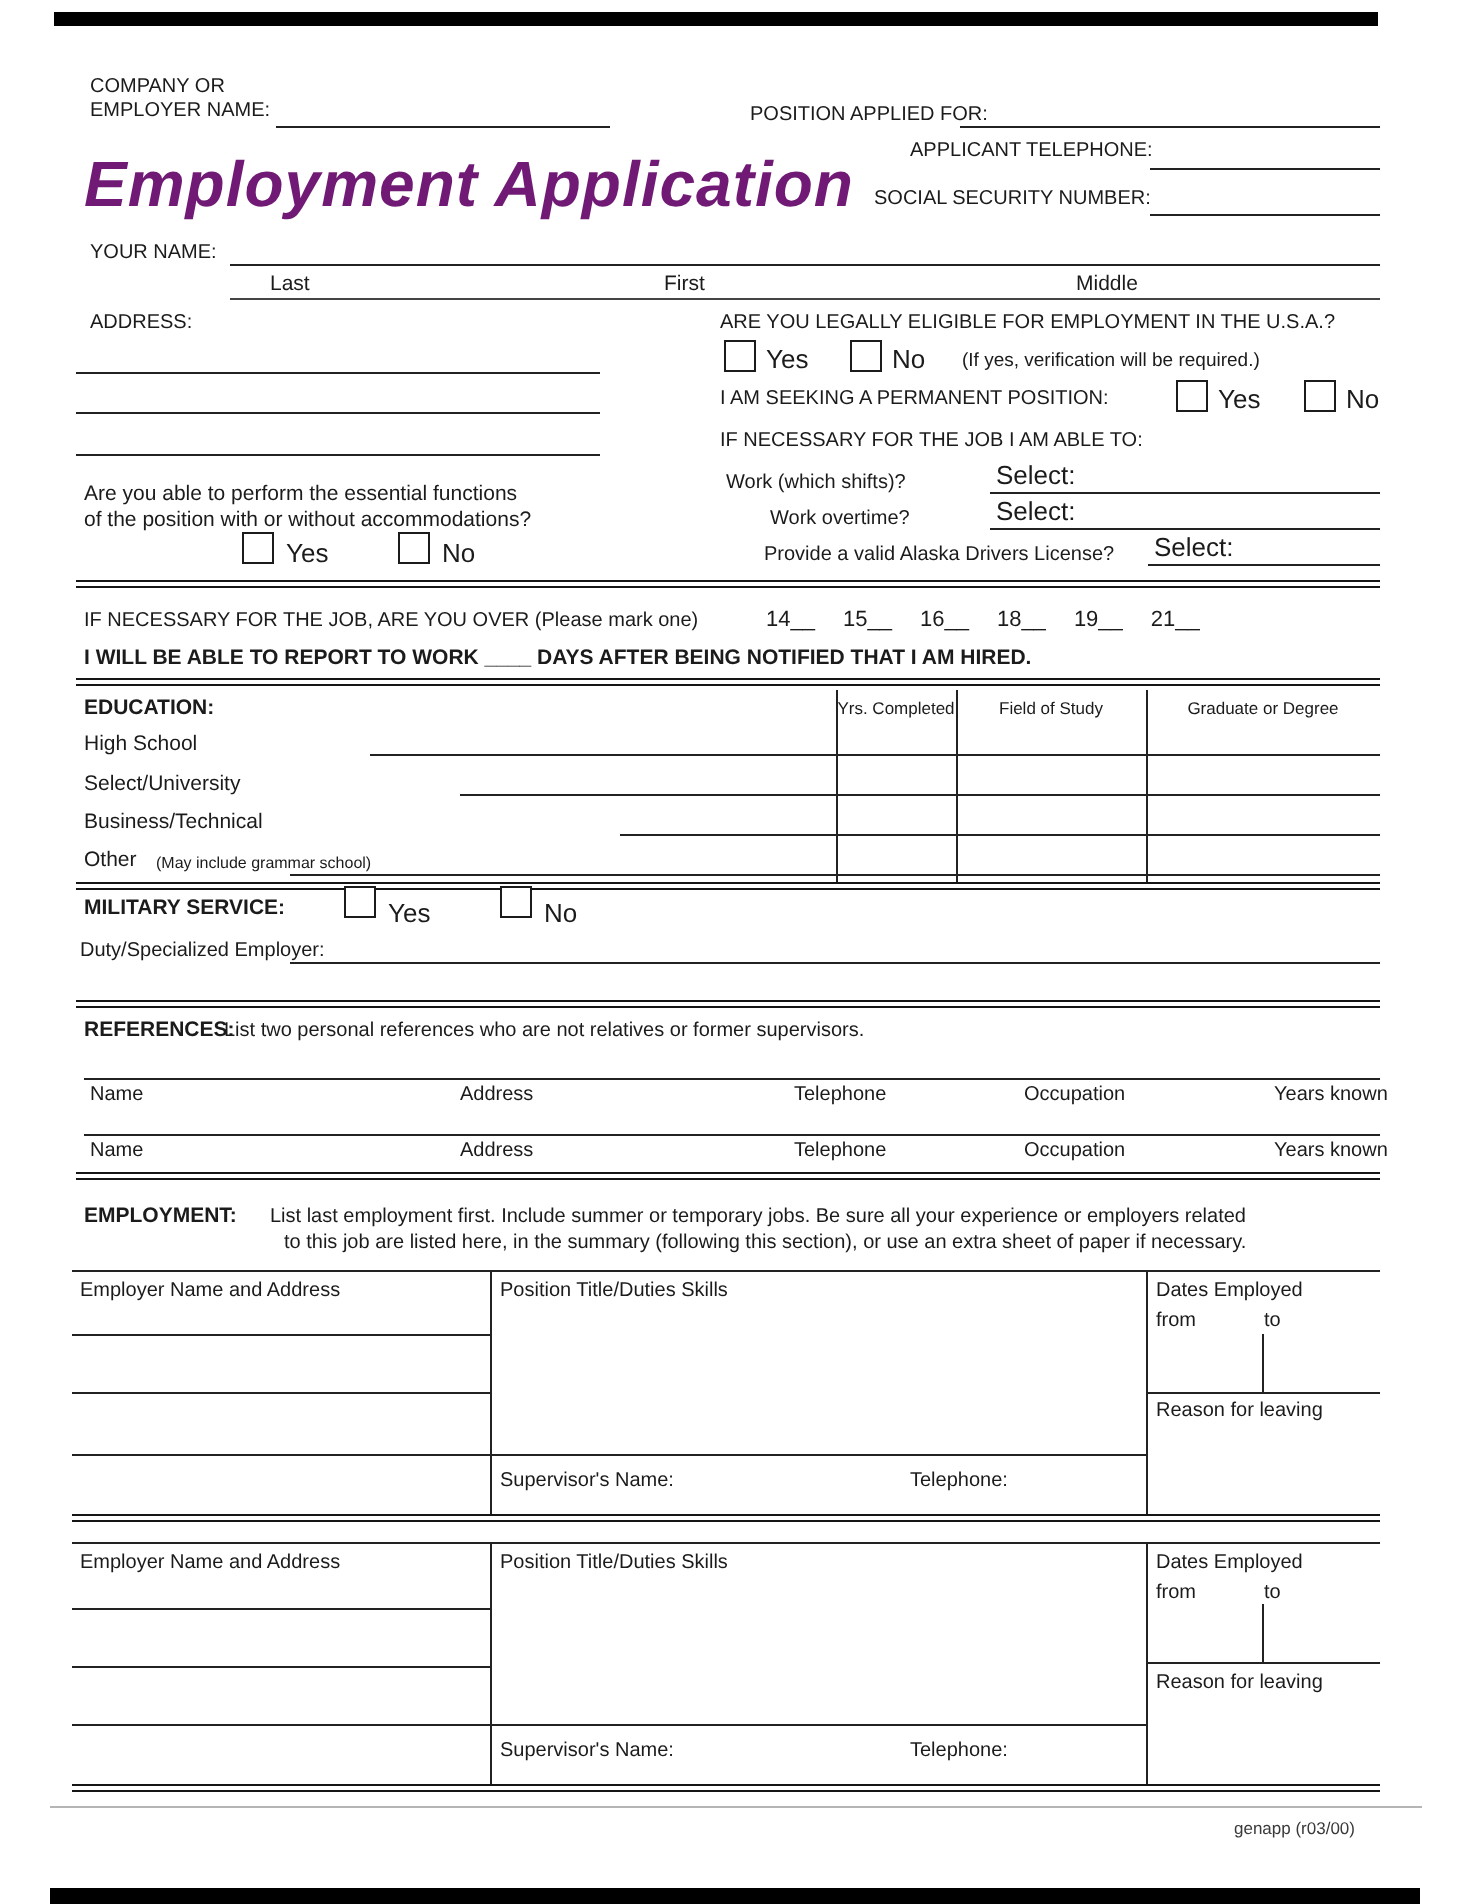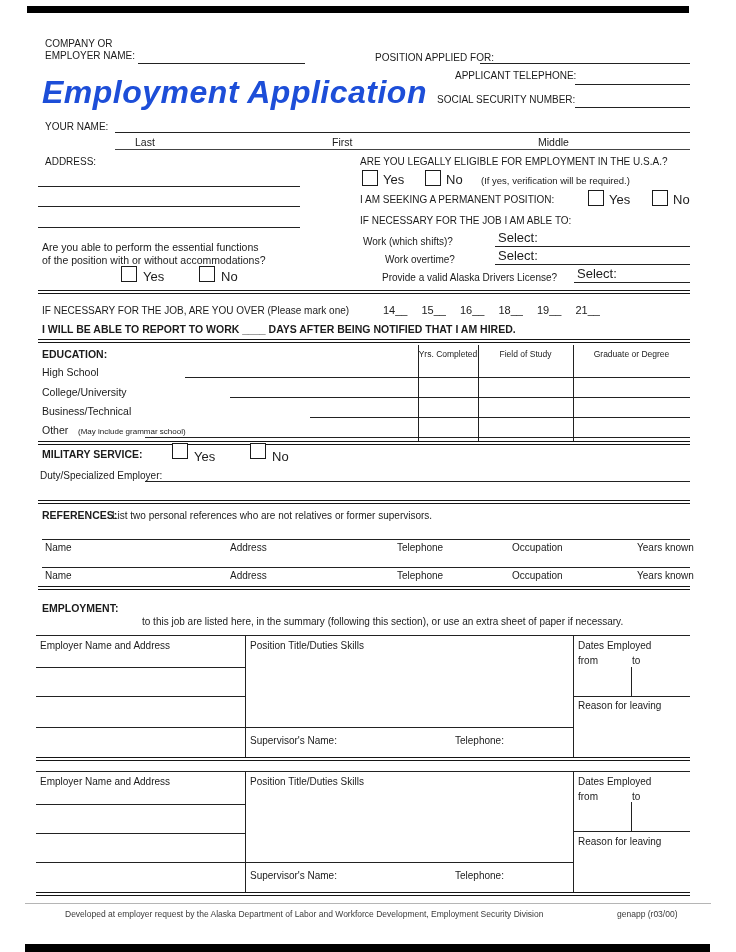--- a/index.html
+++ b/index.html
@@ -3,21 +3,21 @@
 <meta charset="utf-8">
 <style>
   *{margin:0;padding:0;box-sizing:border-box}
   html,body{background:#ffffff}
   .page{position:relative;width:736px;height:952px;background:#fff;overflow:hidden;
         font-family:"Liberation Sans",sans-serif;color:#1b1b1b;}
   .t{position:absolute;white-space:nowrap;line-height:1.15}
   .t8{font-size:8px}.t85{font-size:8.5px}.t95{font-size:9.5px}.t10{font-size:10px}
   .t105{font-size:10.5px}.t11{font-size:11px}.t13{font-size:13px}
   .b{font-weight:700}
-  .title{font-size:32px;font-weight:700;font-style:italic;color:#1d4ed8;letter-spacing:0.5px}
+  .title{font-size:32px;font-weight:700;font-style:italic;color:#701a75;letter-spacing:0.5px}
   .hline{position:absolute;height:0;border-top:1.3px solid #222}
   .thin{border-top:1px solid #444}
   .faint{border-top:1px solid #b5b5b5}
   .vline{position:absolute;width:0;border-left:1.3px solid #222}
   .dbl{position:absolute;height:4px;border-top:1.8px solid #151515;border-bottom:1.1px solid #151515}
   .cb{position:absolute;width:16px;height:16px;border:1.6px solid #1b1b1b;background:#fff}
   .bar{position:absolute;background:#000}
   .ages{position:absolute;display:flex;gap:14px}
   .ctr{text-align:center}
 </style>
@@ -109,21 +109,21 @@
   <span class="t t85 ctr" style="left:418px;top:350px;width:60px">Yrs. Completed</span>
   <span class="t t85 ctr" style="left:478px;top:350px;width:95px">Field of Study</span>
   <span class="t t85 ctr" style="left:573px;top:350px;width:117px">Graduate or Degree</span>
 
   <div class="vline" style="left:418px;top:345px;height:96px"></div>
   <div class="vline" style="left:478px;top:345px;height:96px"></div>
   <div class="vline" style="left:573px;top:345px;height:96px"></div>
 
   <span class="t t105" style="left:42px;top:366px">High School</span>
   <div class="hline" style="left:185px;top:377px;width:505px"></div>
-  <span class="t t105" style="left:42px;top:386px">College/University</span>
+  <span class="t t105" style="left:42px;top:386px">Select/University</span>
   <div class="hline" style="left:230px;top:397px;width:460px"></div>
   <span class="t t105" style="left:42px;top:405px">Business/Technical</span>
   <div class="hline" style="left:310px;top:417px;width:380px"></div>
   <span class="t t105" style="left:42px;top:424px">Other</span>
   <span class="t t8" style="left:78px;top:427px">(May include grammar school)</span>
   <div class="hline" style="left:145px;top:437px;width:545px"></div>
 
   <div class="dbl" style="left:38px;top:441px;width:652px"></div>
 
   <span class="t t105 b" style="left:42px;top:448px">MILITARY SERVICE:</span>
@@ -149,20 +149,21 @@
   <div class="hline" style="left:42px;top:567px;width:648px"></div>
   <span class="t t10" style="left:45px;top:570px">Name</span>
   <span class="t t10" style="left:230px;top:570px">Address</span>
   <span class="t t10" style="left:397px;top:570px">Telephone</span>
   <span class="t t10" style="left:512px;top:570px">Occupation</span>
   <span class="t t10" style="left:637px;top:570px">Years known</span>
 
   <div class="dbl" style="left:38px;top:586px;width:652px"></div>
 
   <span class="t t105 b" style="left:42px;top:602px">EMPLOYMENT:</span>
+  <span class="t t10" style="left:135px;top:603px">List last employment first. Include summer or temporary jobs. Be sure all your experience or employers related</span>
   <span class="t t10" style="left:142px;top:616px">to this job are listed here, in the summary (following this section), or use an extra sheet of paper if necessary.</span>
 
   <div class="hline" style="left:36px;top:635px;width:654px"></div>
   <div class="vline" style="left:245px;top:635px;height:122px"></div>
   <div class="vline" style="left:573px;top:635px;height:122px"></div>
   <span class="t t10" style="left:40px;top:640px">Employer Name and Address</span>
   <div class="hline" style="left:36px;top:667px;width:209px"></div>
   <div class="hline" style="left:36px;top:696px;width:209px"></div>
   <div class="hline" style="left:36px;top:727px;width:209px"></div>
   <span class="t t10" style="left:250px;top:640px">Position Title/Duties Skills</span>
@@ -190,16 +191,15 @@
   <span class="t t10" style="left:455px;top:870px">Telephone:</span>
   <span class="t t10" style="left:578px;top:776px">Dates Employed</span>
   <span class="t t10" style="left:578px;top:791px">from</span>
   <span class="t t10" style="left:632px;top:791px">to</span>
   <div class="vline" style="left:631px;top:802px;height:29px"></div>
   <div class="hline" style="left:573px;top:831px;width:117px"></div>
   <span class="t t10" style="left:578px;top:836px">Reason for leaving</span>
   <div class="dbl" style="left:36px;top:892px;width:654px"></div>
 
   <div class="hline faint" style="left:25px;top:903px;width:686px"></div>
-  <span class="t t85" style="left:65px;top:910px;color:#3a3a3a">Developed at employer request by the Alaska Department of Labor and Workforce Development, Employment Security Division</span>
   <span class="t t85" style="left:617px;top:910px;color:#3a3a3a">genapp (r03/00)</span>
 
 </div>
 
 </body></html>

